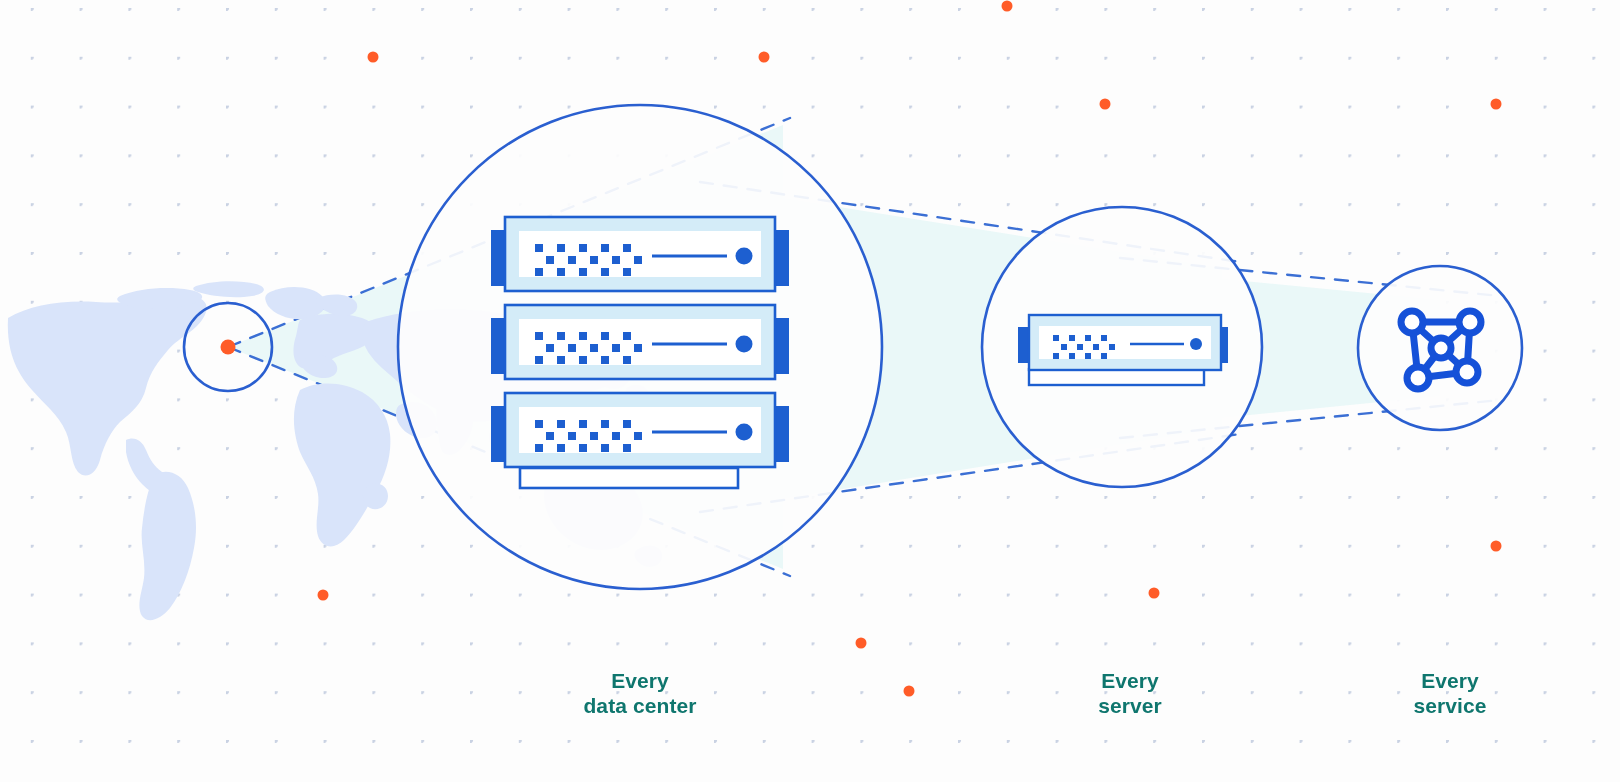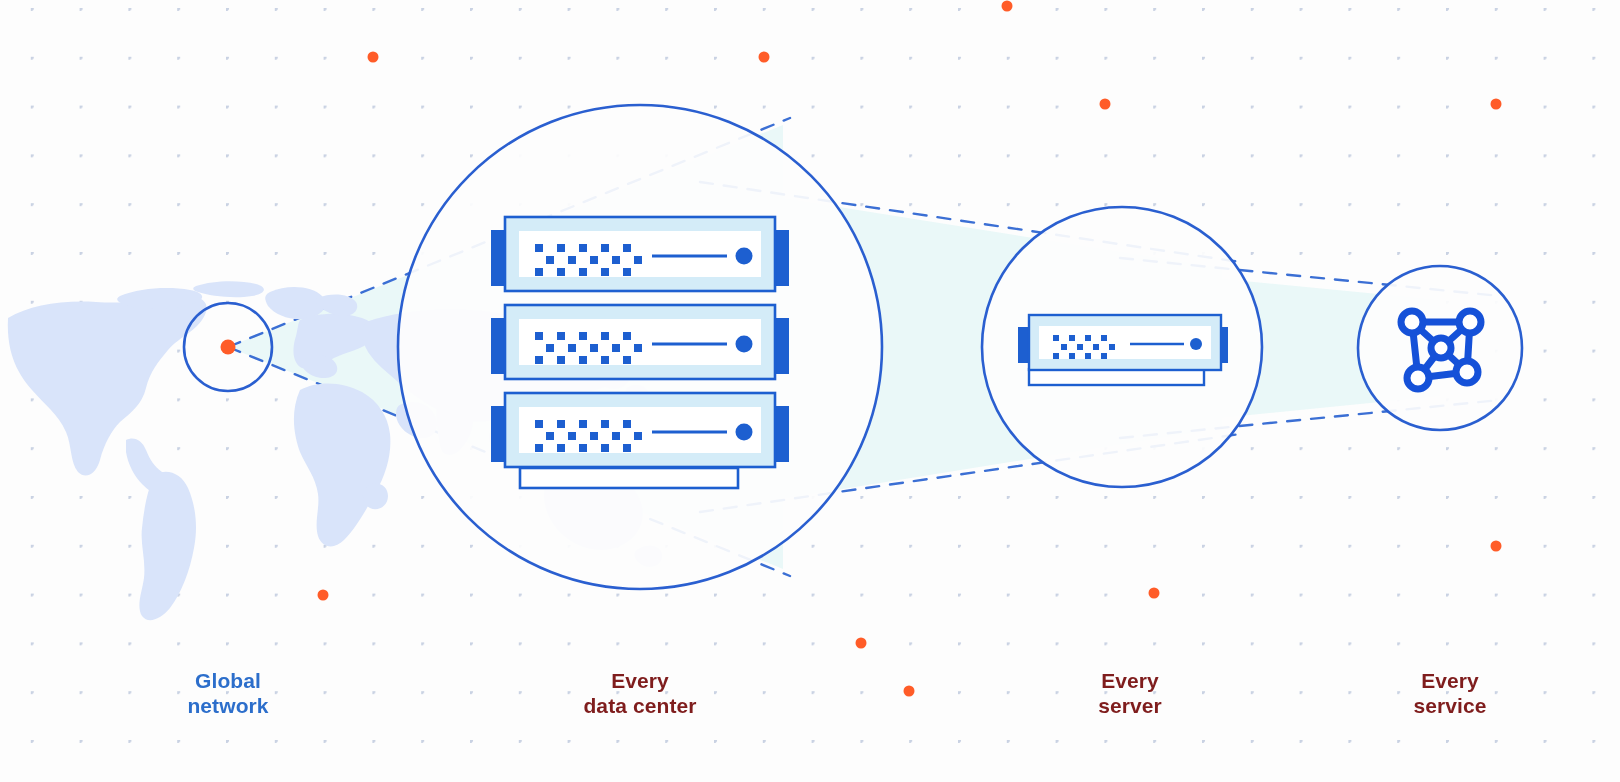--- a/index.html
+++ b/index.html
@@ -35,21 +35,21 @@
   #labels  { z-index: 6; }
 
   .label {
     position: absolute;
     text-align: center;
     font-size: 21px;
     font-weight: 700;
     line-height: 25px;
     letter-spacing: 0.1px;
     white-space: pre-line;
-    color: #7f1d1d;
+    color: #0f766e;
   }
   .label.accent { color: #2c6ecb; }
 </style>
 </head>
 <body>
 
 <div id="stage">
 
   <svg class="layer" id="dotgrid" viewBox="0 0 1620 782" width="1620" height="782" aria-hidden="true">
     <defs>
@@ -279,22 +279,20 @@
       <circle cx="1496" cy="104" r="5.5"></circle>
       <circle cx="1496" cy="546" r="5.5"></circle>
       <circle cx="323" cy="595" r="5.5"></circle>
       <circle cx="1154" cy="593" r="5.5"></circle>
       <circle cx="861" cy="643" r="5.5"></circle>
       <circle cx="909" cy="691" r="5.5"></circle>
     </g>
   </svg>
 
   <div id="labels" class="layer">
-    <div class="label accent" style="left:128px; top:668px; width:200px;">Global
-network</div>
     <div class="label" style="left:540px; top:668px; width:200px;">Every
 data center</div>
     <div class="label" style="left:1030px; top:668px; width:200px;">Every
 server</div>
     <div class="label" style="left:1350px; top:668px; width:200px;">Every
 service</div>
   </div>
 
 </div>
 

